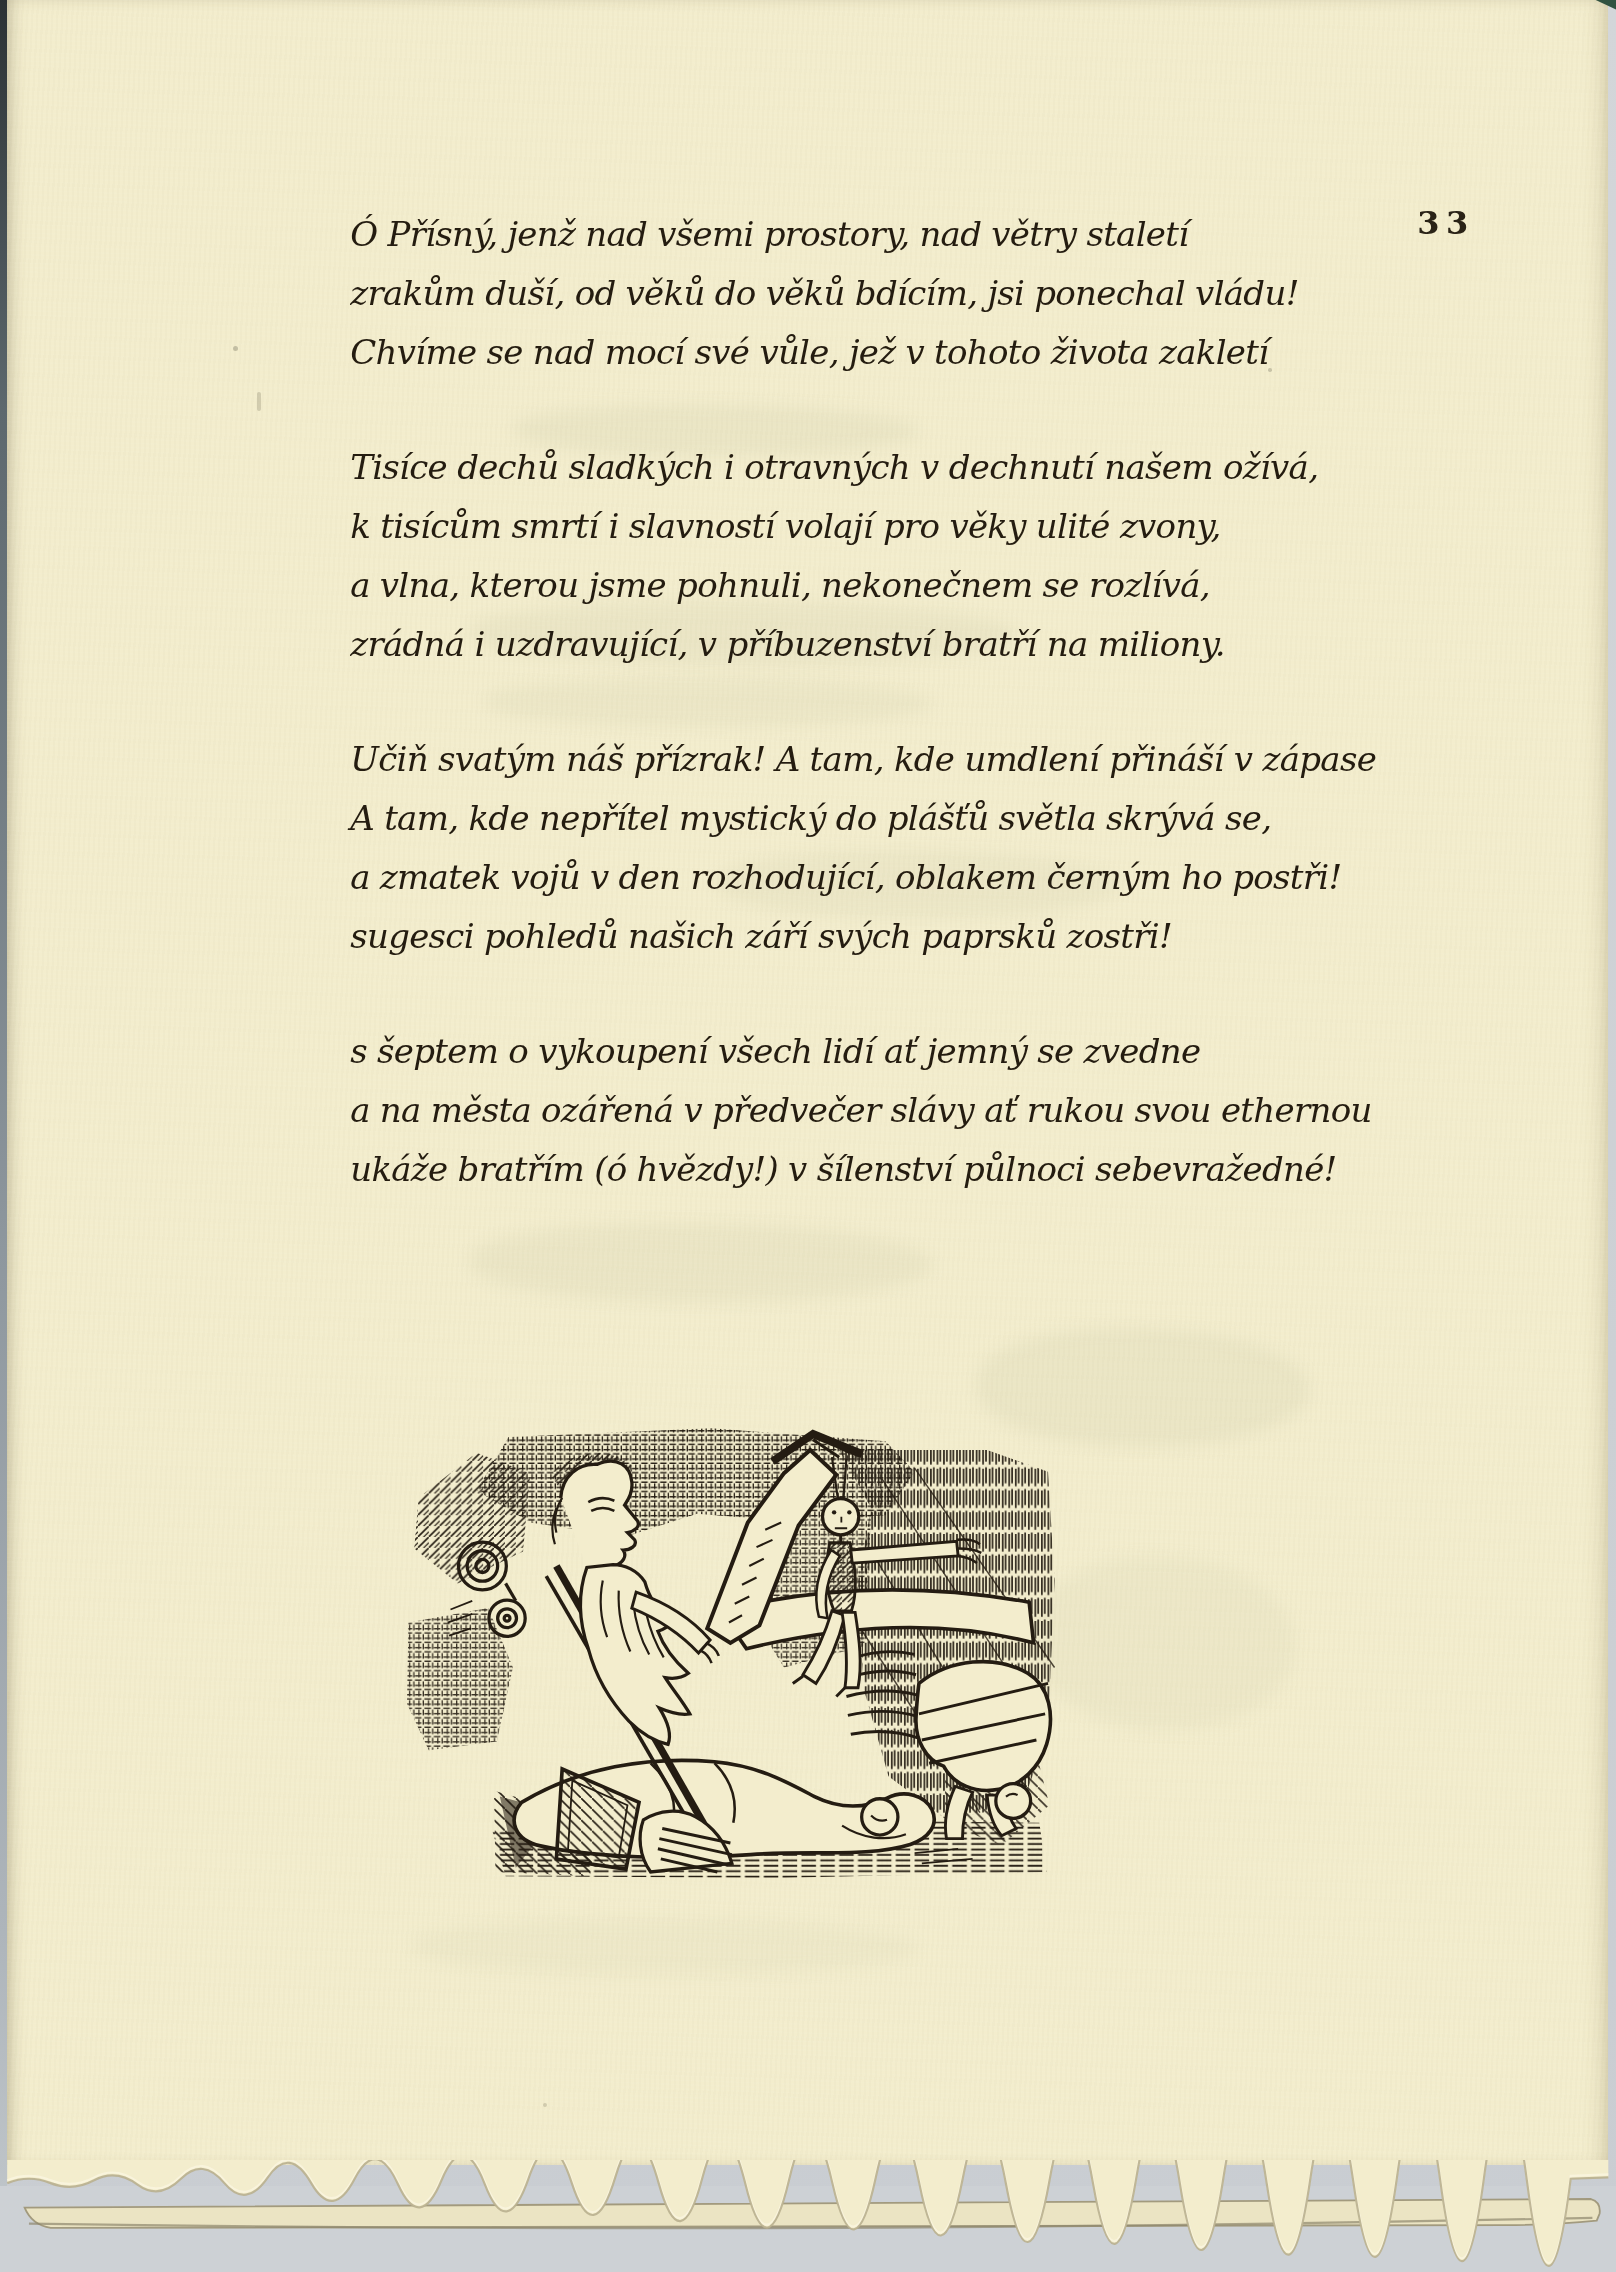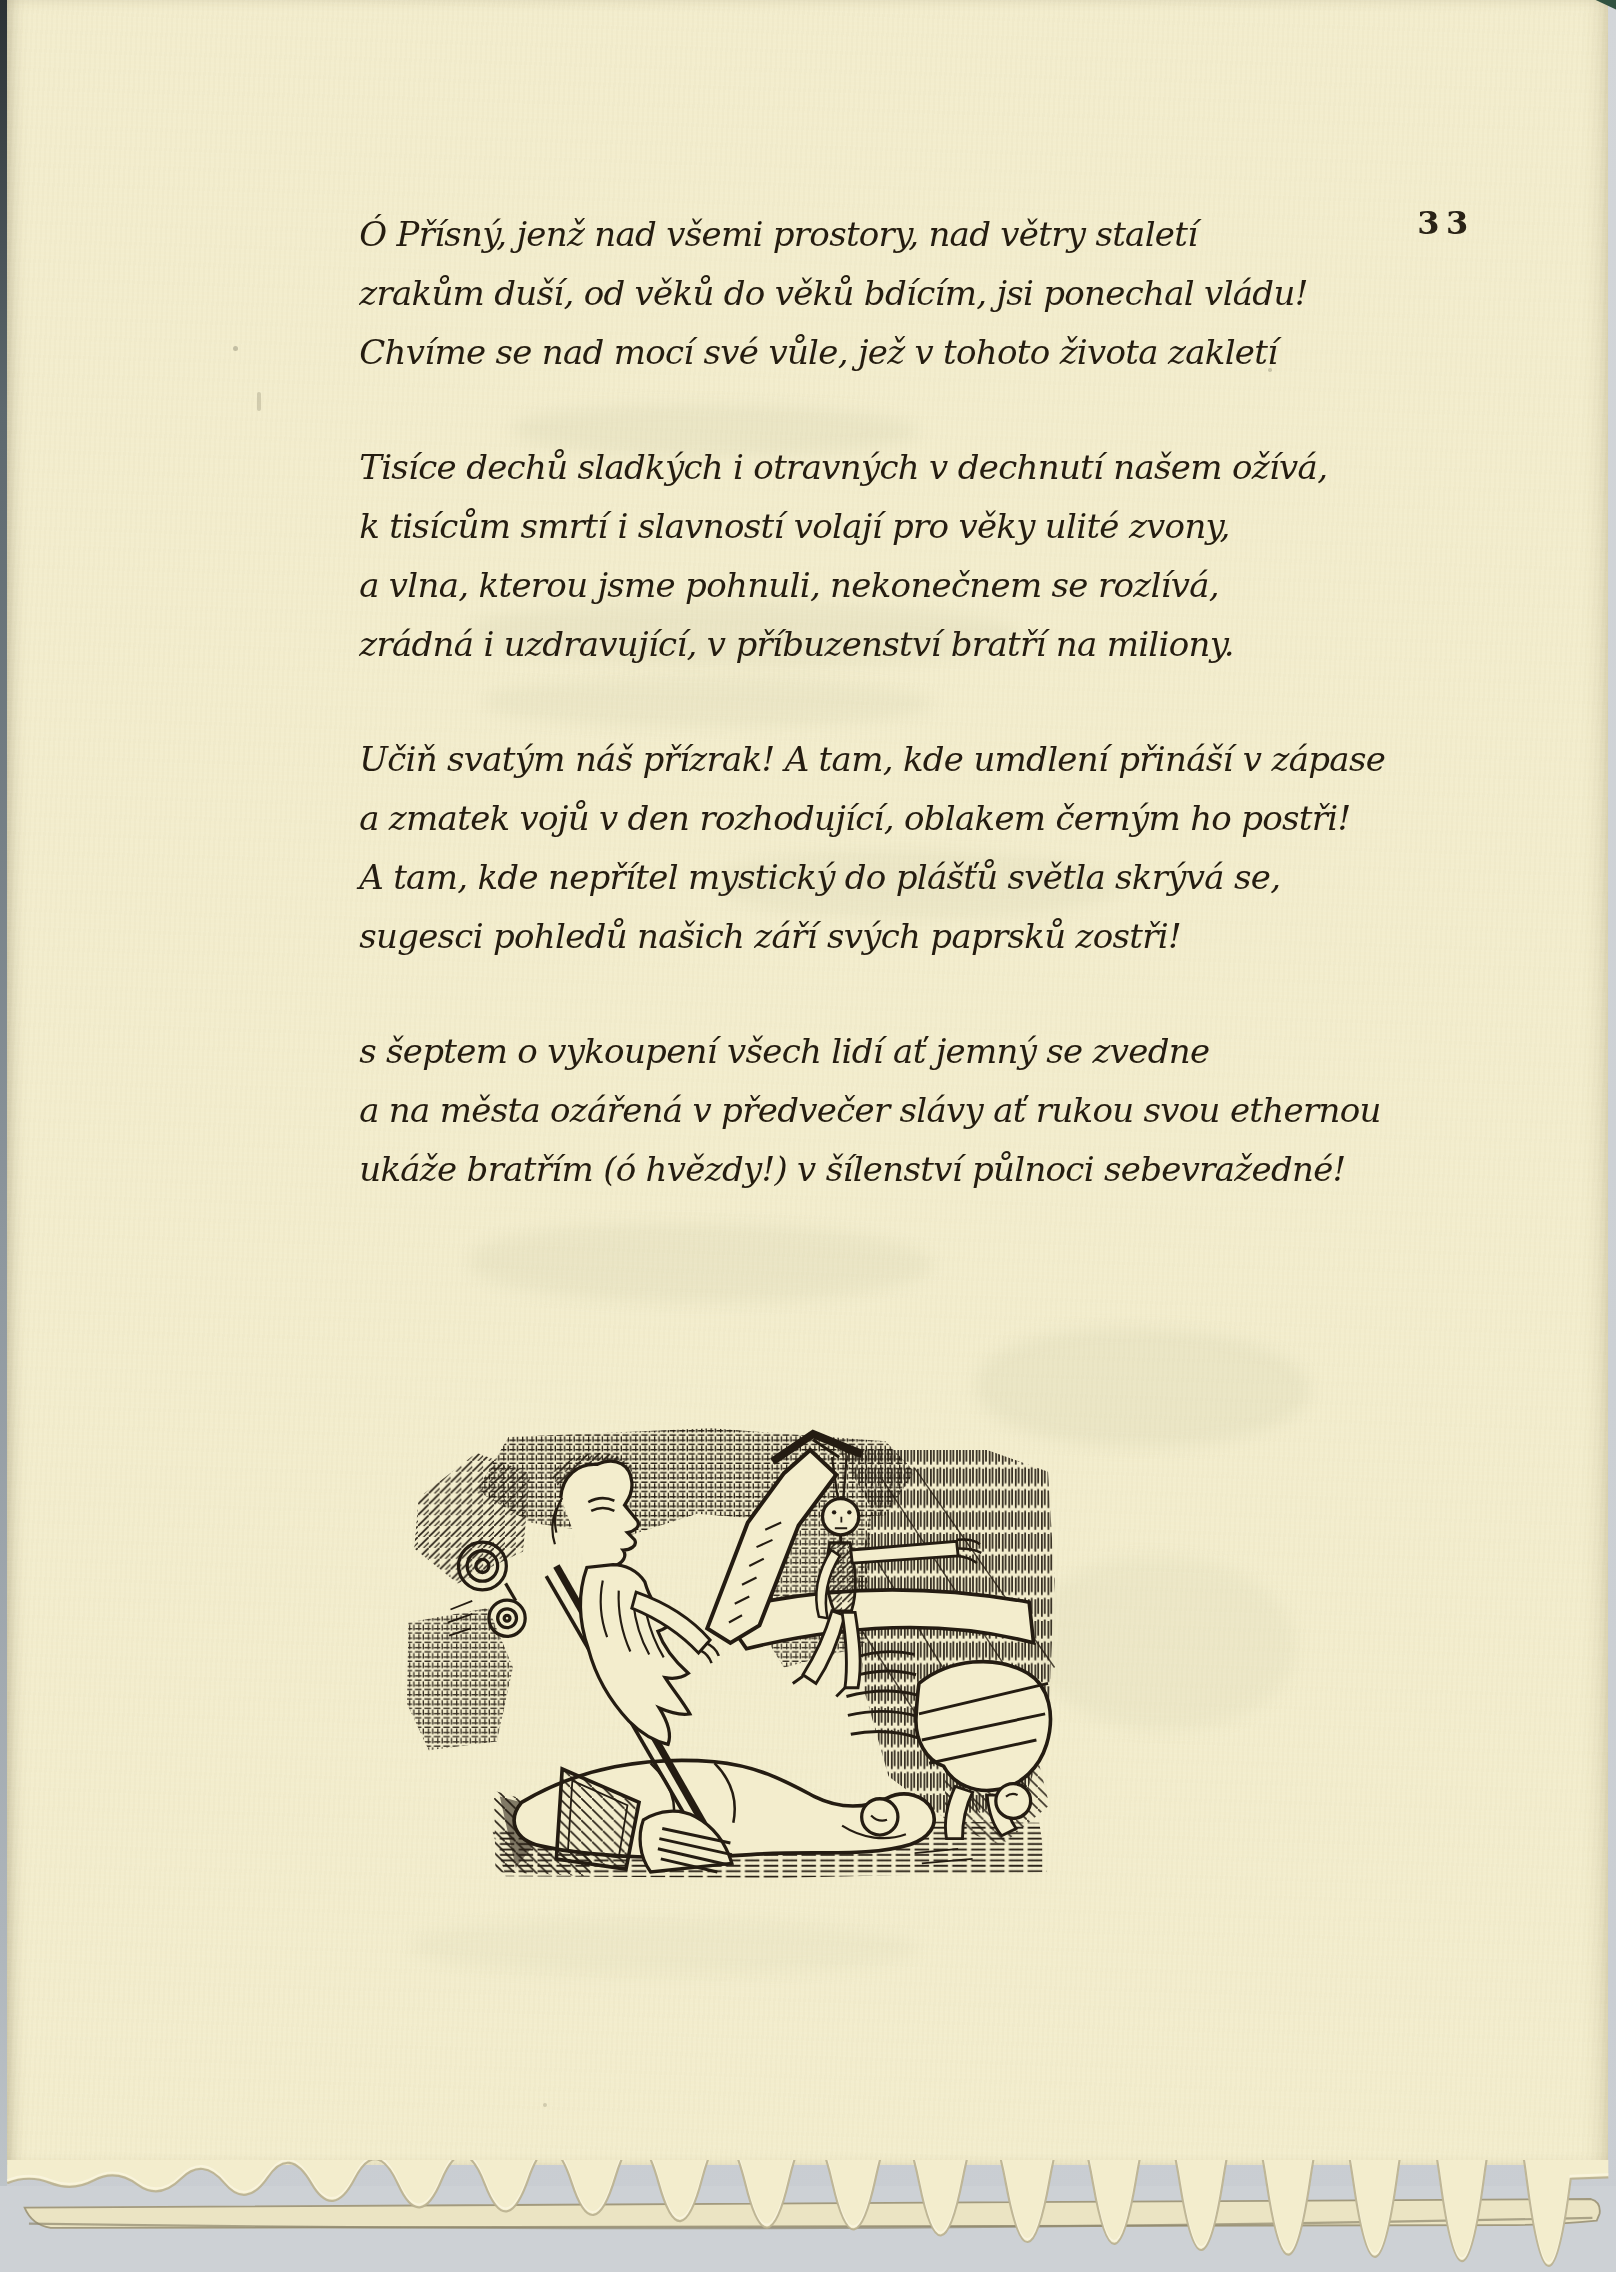--- a/index.html
+++ b/index.html
@@ -15,21 +15,21 @@
         background:repeating-linear-gradient(93deg,rgba(120,110,80,.025) 0 2.2px,transparent 2.2px 5px),
                    repeating-linear-gradient(2deg,rgba(255,255,255,.03) 0 1.4px,transparent 1.4px 4.3px);}
   .ghost{position:absolute;background:rgba(186,186,148,.30);filter:blur(7.2px);
         border-radius:45% 55% 50% 50%;pointer-events:none;}
   .speck{position:absolute;background:#6e6a55;border-radius:50%;pointer-events:none;}
   .pageno{position:absolute;left:1410px;top:204px;color:#2a2317;
         font:600 32px "DejaVu Serif", serif;letter-spacing:6.5px;}
   .poem{position:absolute;left:340px;top:205px;color:#241c10;
         font-style:italic;font-weight:500;
         font-family:"DejaVu Serif", serif;font-size:34px;line-height:59px;letter-spacing:-0.7px;}
-  .stanza{margin:0 0 56px 12px;}
+  .stanza{margin:0 0 56px 3px;}
   .line{white-space:nowrap;}
   .woodcut{position:absolute;left:400px;top:1428px;width:649px;height:450px;}
   .bottom-edge{position:absolute;left:0;top:2160px;width:1617px;height:112px;}
 </style>
 </head>
 <body>
 
 <div class="scan">
   <div class="edge-left"></div>
 
@@ -59,22 +59,22 @@
         <div class="line">Chvíme se nad mocí své vůle, jež v tohoto života zakletí</div>
       </div>
       <div class="stanza">
         <div class="line">Tisíce dechů sladkých i otravných v dechnutí našem ožívá,</div>
         <div class="line">k tisícům smrtí i slavností volají pro věky ulité zvony,</div>
         <div class="line">a vlna, kterou jsme pohnuli, nekonečnem se rozlívá,</div>
         <div class="line">zrádná i uzdravující, v příbuzenství bratří na miliony.</div>
       </div>
       <div class="stanza">
         <div class="line">Učiň svatým náš přízrak! A tam, kde umdlení přináší v zápase</div>
+        <div class="line">A tam, kde nepřítel mystický do plášťů světla skrývá se,</div>
         <div class="line">a zmatek vojů v den rozhodující, oblakem černým ho postři!</div>
-        <div class="line">A tam, kde nepřítel mystický do plášťů světla skrývá se,</div>
         <div class="line">sugesci pohledů našich září svých paprsků zostři!</div>
       </div>
       <div class="stanza">
         <div class="line">s šeptem o vykoupení všech lidí ať jemný se zvedne</div>
         <div class="line">a na města ozářená v předvečer slávy ať rukou svou ethernou</div>
         <div class="line">ukáže bratřím (ó hvězdy!) v šílenství půlnoci sebevražedné!</div>
       </div>
     </div>
 
     <svg class="woodcut" viewBox="0 0 895 620" xmlns="http://www.w3.org/2000/svg">

